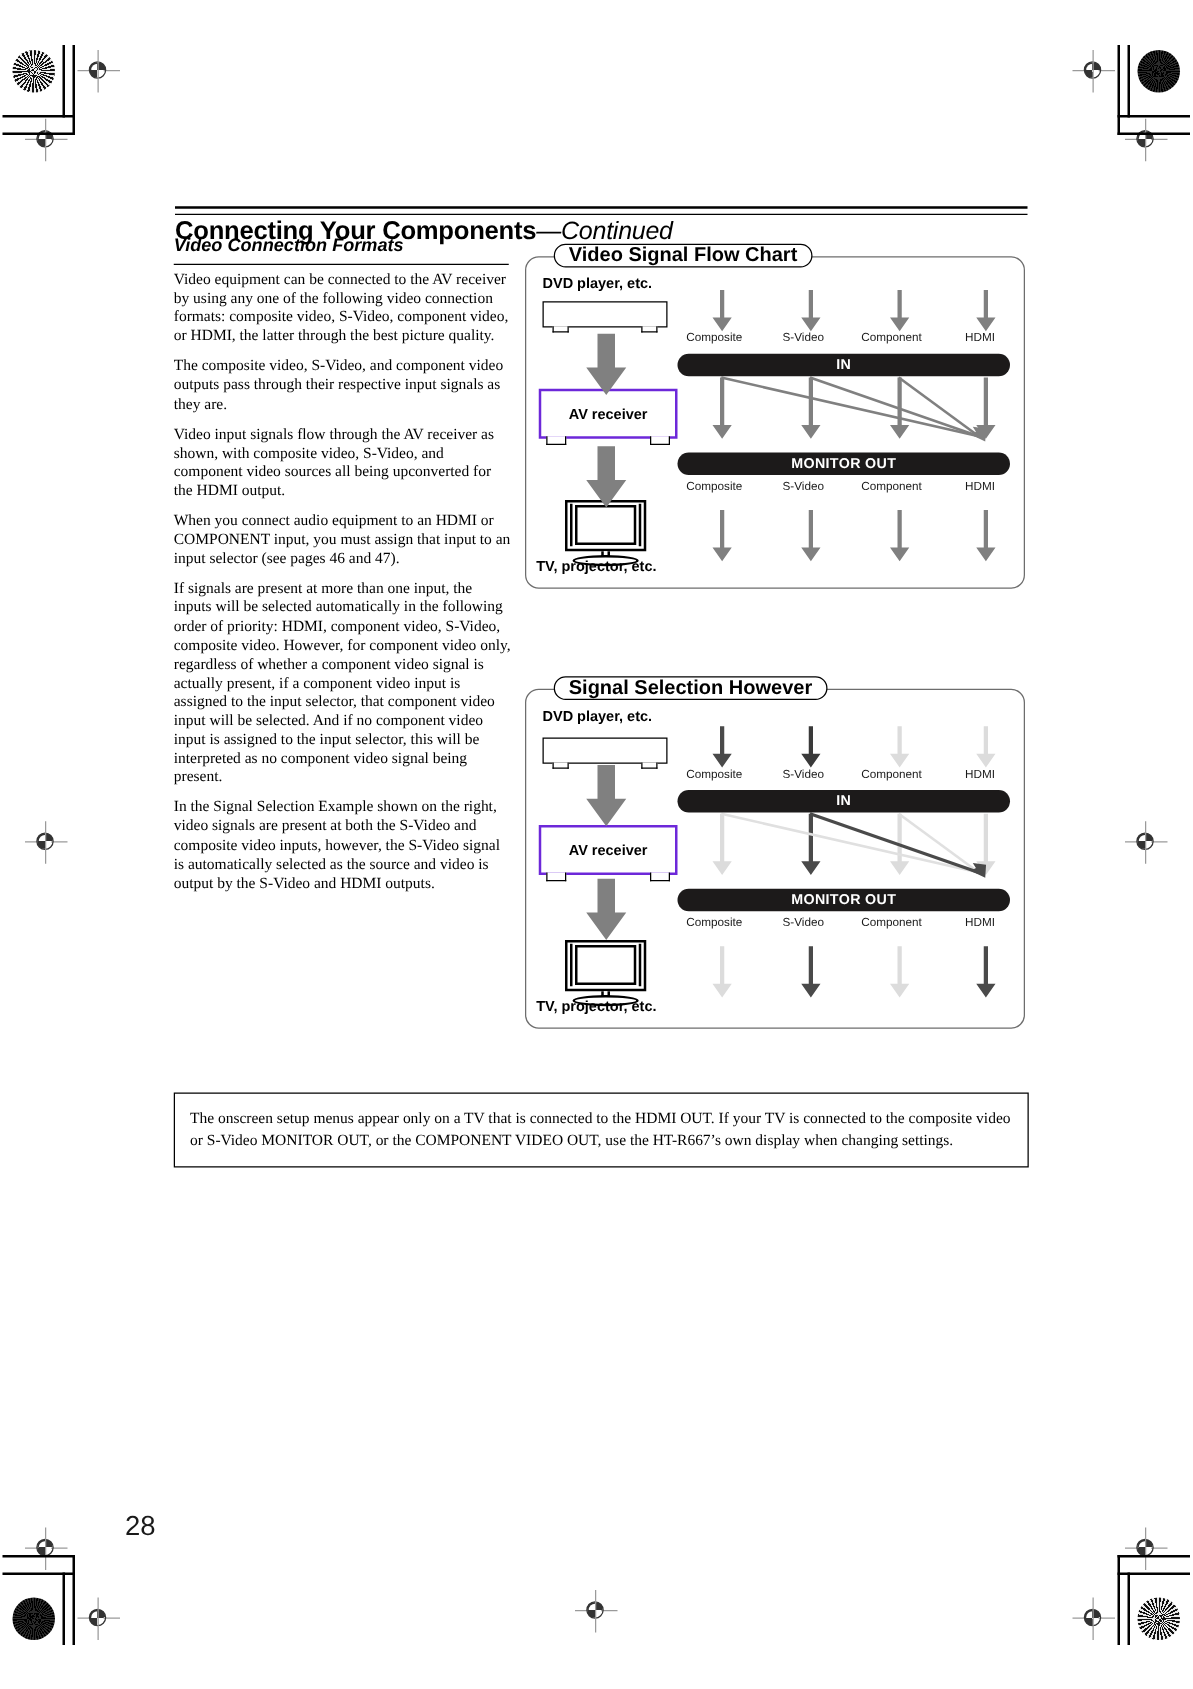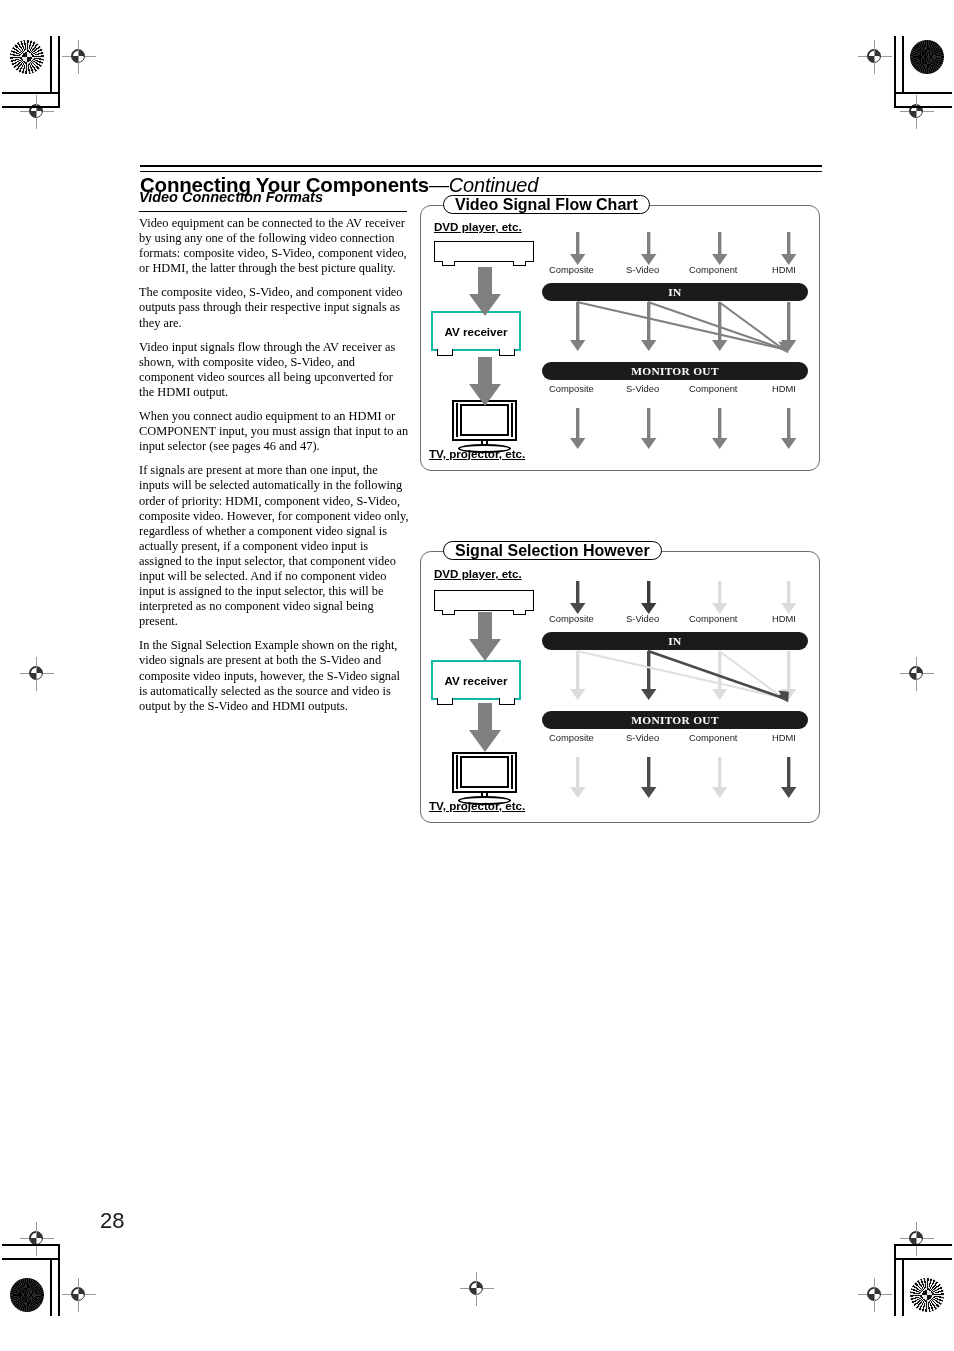--- a/index.html
+++ b/index.html
@@ -138,21 +138,20 @@
     height: 19px;
     box-sizing: border-box;
   }
 
   .lbl-bold {
     position: absolute;
     font-family: "Liberation Sans", sans-serif;
     font-size: 11.6px;
     font-weight: bold;
     white-space: nowrap;
-    text-decoration: underline;
   }
   .lbl-small {
     position: absolute;
     font-family: "Liberation Sans", sans-serif;
     font-size: 9.4px;
     font-weight: normal;
     white-space: nowrap;
     color: #1a1a1a;
   }
 
@@ -170,22 +169,22 @@
     width: 13px; height: 5px;
     border: 1.7px solid #000;
     border-top: none;
     background: #fff;
     box-sizing: border-box;
   }
   .dvd i.l { left: 7px; }
   .dvd i.r { right: 7px; }
   .recv {
     position: absolute;
-    width: 90px; height: 40px;
-    border: 2px solid #14b8a6;
+    width: 111px; height: 40px;
+    border: 2px solid #6d28d9;
     background: #fff;
     box-sizing: border-box;
     display: flex;
     align-items: center;
     justify-content: center;
   }
   .recv span {
     font-family: "Liberation Sans", sans-serif;
     font-size: 11.6px;
     font-weight: bold;
@@ -214,21 +213,21 @@
   .tv .base {
     position:absolute; left:6px; top:44px; width:53px; height:9px;
     border:2px solid #000; border-radius:50%; box-sizing:border-box; background:#fff;
   }
   
   .bar {
     position: absolute;
     background: #1c1a1a;
     border-radius: 10px;
     color: #fff;
-    font-family: Liberation Serif, serif;
+    font-family: Liberation Sans, sans-serif;
     font-size: 11.4px;
     font-weight: bold;
     display: flex;
     align-items: center;
     justify-content: center;
     letter-spacing: 0.3px;
   }
 
   svg.arrows { position: absolute; overflow: visible; }
 
@@ -492,16 +491,19 @@
 
   <div class="bar" style="left:542px; top:632px; width:266px; height:18px;">IN</div>
 
   <div class="bar" style="left:542px; top:711px; width:266px; height:18px;">MONITOR OUT</div>
 
   <div class="lbl-small" style="left:549px; top:732px;">Composite</div>
   <div class="lbl-small" style="left:626px; top:732px;">S-Video</div>
   <div class="lbl-small" style="left:689px; top:732px;">Component</div>
   <div class="lbl-small" style="left:772px; top:732px;">HDMI</div>
 
+  <div class="notebox">
+    <span>The onscreen setup menus appear only on a TV that is connected to the HDMI OUT. If your TV is connected to the composite video or S-Video MONITOR OUT, or the COMPONENT VIDEO OUT, use the HT-R667’s own display when changing settings.</span>
+  </div>
 
   <div class="pageno">28</div>
 
 </div>
 
 </body></html>

